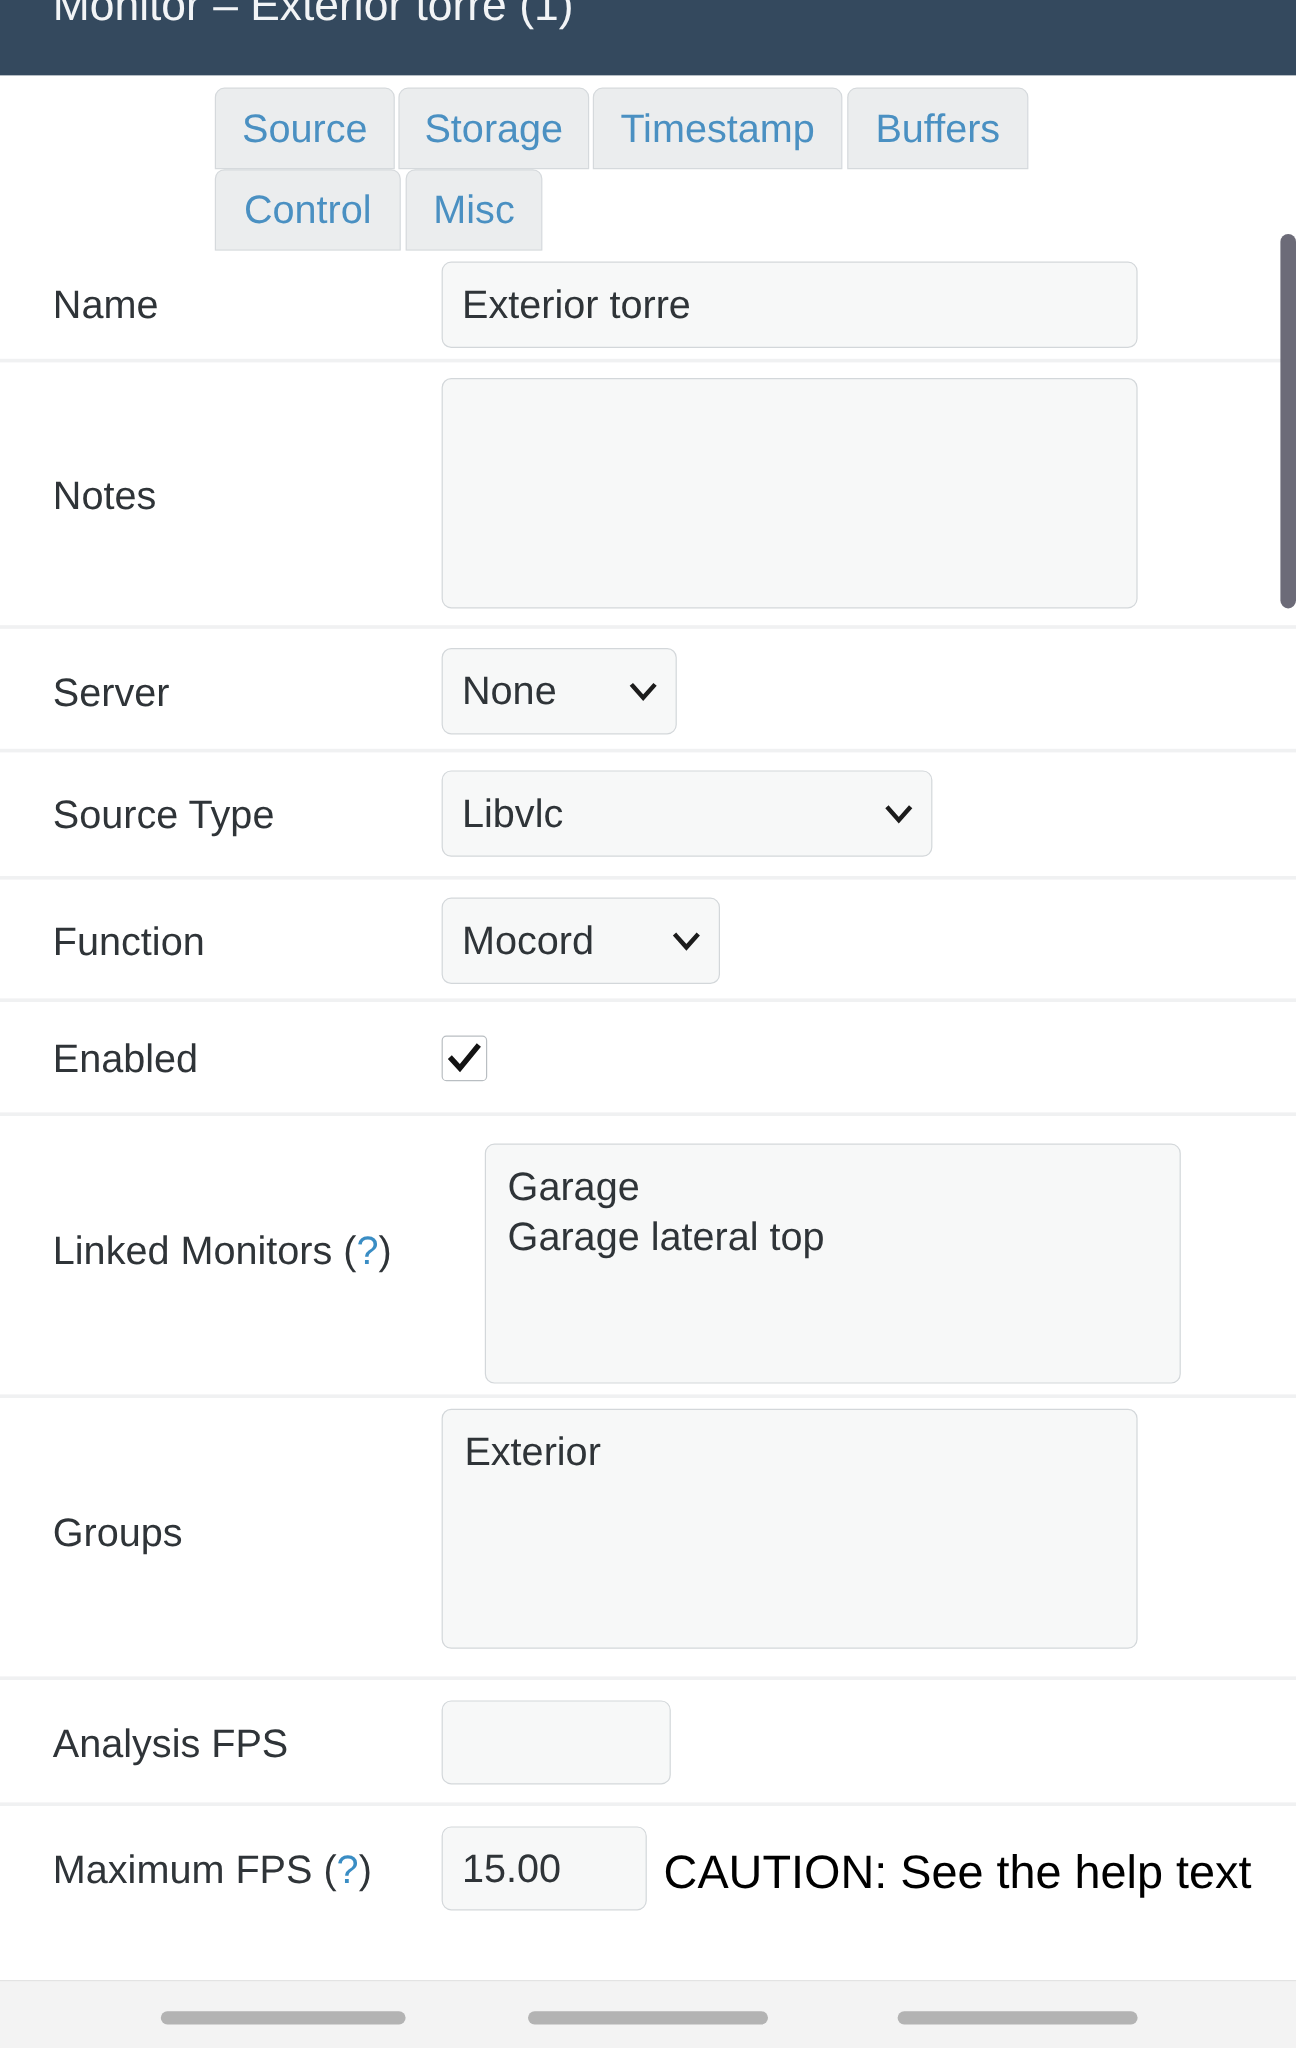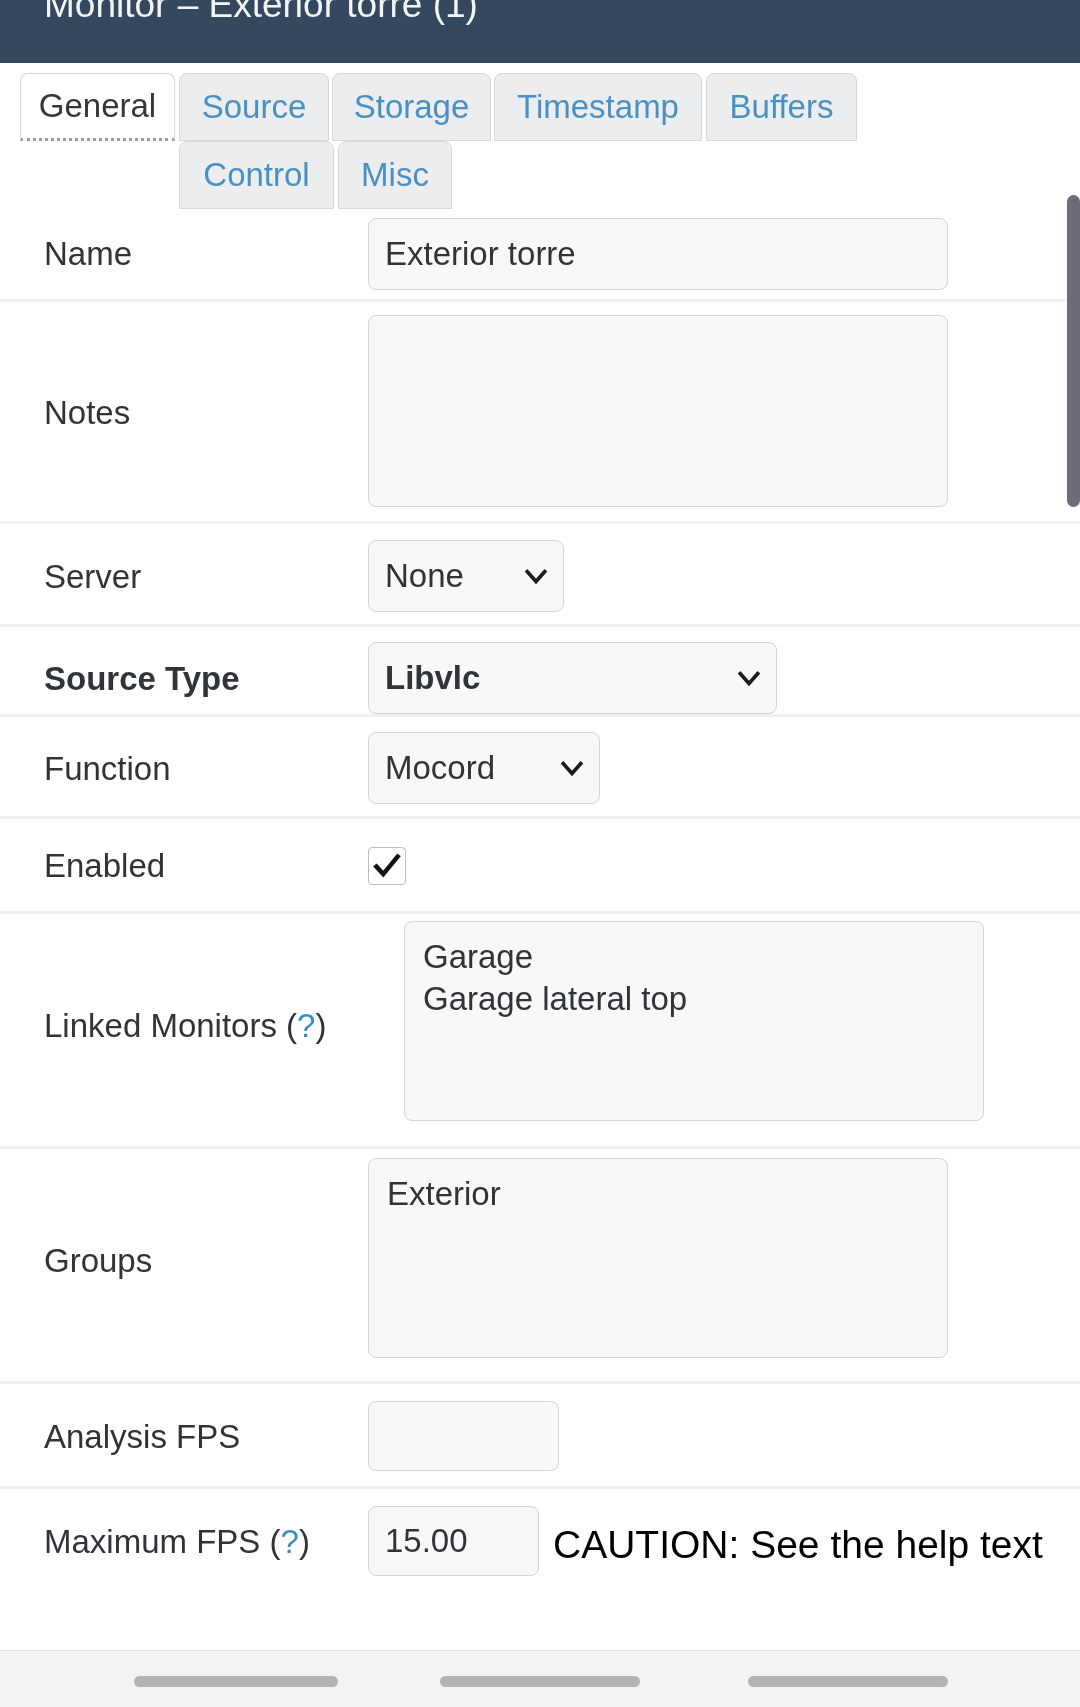--- a/index.html
+++ b/index.html
@@ -224,21 +224,20 @@
 </head>
 <body>
 
 <div id="app">
 
   <div class="topbar">
     <div class="topbar-title">Monitor – Exterior torre (1)</div>
   </div>
 
   <div class="tabs">
-    <div class="tab active tab-general">General</div>
     <div class="tab tab-source">Source</div>
     <div class="tab tab-timestamp">Timestamp</div>
     <div class="tab tab-storage">Storage</div>
     <div class="tab tab-buffers">Buffers</div>
     <div class="tab tab-control">Control</div>
     <div class="tab tab-misc">Misc</div>
   </div>
 
   <div class="form">
 
@@ -263,21 +262,21 @@
           <span class="sel-val">None</span>
           <span class="sel-chev">
             <svg viewBox="0 0 24 24">
                 <path d="M4 8 L12 17 L20 8" fill="none" stroke="#1c1c1c" stroke-width="3.4" stroke-linecap="square"></path>
               </svg>
           </span>
         </div>
       </div>
     </div>
 
-    <div class="row" style="height:90px;font-weight:bold;">
+    <div class="row" style="height:106px;">
       <div class="row-label" style="top:33px;">Source Type</div>
       <div class="field-wrap" style="top:15px;">
         <div class="sel" style="width:409px;">
           <span class="sel-val">Libvlc</span>
           <span class="sel-chev">
             <svg viewBox="0 0 24 24">
                 <path d="M4 8 L12 17 L20 8" fill="none" stroke="#1c1c1c" stroke-width="3.4" stroke-linecap="square"></path>
               </svg>
           </span>
         </div>
@@ -306,21 +305,21 @@
             <svg viewBox="0 0 24 24">
                 <path d="M3.5 12.5 L9 18.5 L20.5 4.5" fill="none" stroke="#131313" stroke-width="3.6" stroke-linecap="square"></path>
               </svg>
           </span>
         </div>
       </div>
     </div>
 
     <div class="row" style="height:235px;">
       <div class="row-label" style="top:93px;"><span>Linked Monitors (</span><span class="help-q">?</span><span>)</span></div>
-      <div class="field-wrap" style="top:7px;padding-left:36px;">
+      <div class="field-wrap" style="top:23px;padding-left:36px;">
         <div class="txtarea" style="width:580px;height:200px;">Garage
 Garage lateral top</div>
       </div>
     </div>
 
     <div class="row" style="height:235px;">
       <div class="row-label" style="top:93px;">Groups</div>
       <div class="field-wrap" style="top:9px;">
         <div class="txtarea" style="width:580px;height:200px;">Exterior</div>
       </div>

